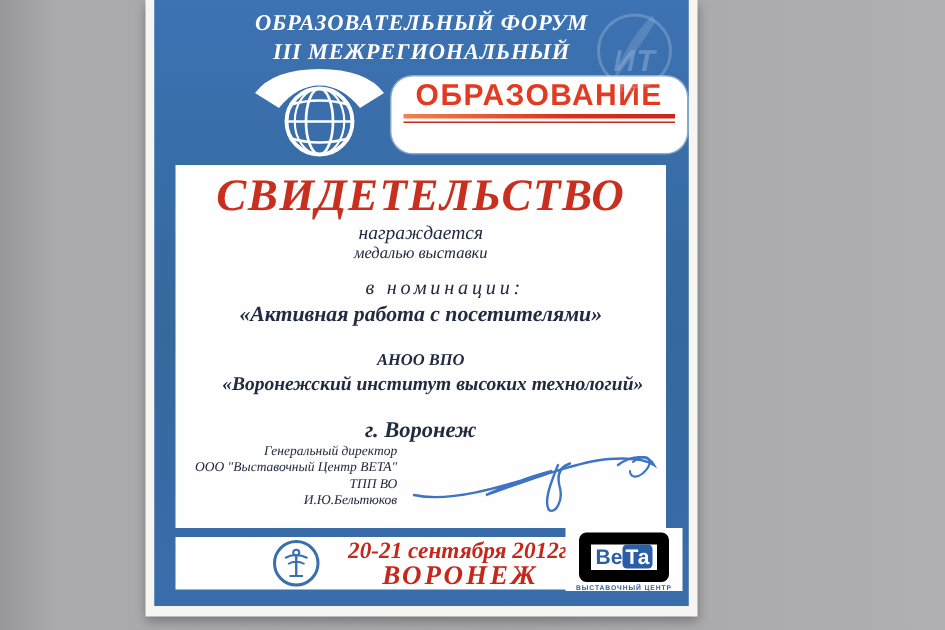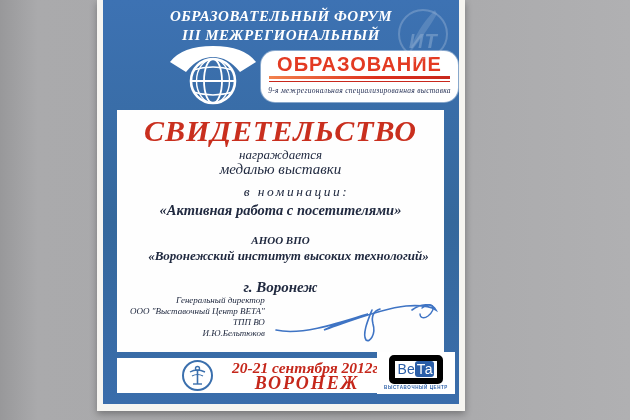--- a/index.html
+++ b/index.html
@@ -43,21 +43,21 @@
   }
   .panel{
     position:absolute;left:14px;top:110px;width:327px;height:242px;background:#fefefe;
     text-align:center;color:#212a40;
   }
   .title{
     margin-top:5px;font-style:italic;font-weight:700;font-size:30px;line-height:32px;
     color:#c92f1e;letter-spacing:1px;
   }
   .t-line{font-style:italic;font-size:13px;line-height:15px;}
-  .t-medal{font-size:15px;}
+  .t-medal{font-size:11px;}
   .t-nomlabel{margin-top:7px;font-size:13.5px;letter-spacing:2.5px;padding-left:32px;}
   .t-nomination{margin-top:4px;font-size:14.5px;font-weight:600;}
   .t-org{margin-top:15px;font-size:11px;font-weight:600;}
   .t-orgname{font-size:13px;font-weight:600;margin-left:16px;}
   .t-city{margin-top:17px;font-size:15px;font-weight:600;}
   .sig-block{
     position:absolute;left:13px;bottom:13px;text-align:right;
     font-style:italic;font-weight:400;font-size:9px;line-height:11px;color:#212a40;
   }
   .sig-svg{position:absolute;right:2px;bottom:8px;}
@@ -69,22 +69,22 @@
     position:absolute;left:110px;top:1px;width:160px;text-align:center;
     font-style:italic;font-weight:700;color:#c5271b;
   }
   .dates-line{font-size:15.5px;line-height:17px;}
   .dates-city{font-size:18px;line-height:15px;letter-spacing:2px;}
   .veta{
     position:absolute;right:4px;top:352px;width:78px;height:42px;background:#ffffff;
     text-align:center;z-index:3;
   }
   .veta-frame{
-    display:inline-block;margin-top:3px;border:6px solid #000000;border-radius:5px;
-    padding:0 3px;font-family:"Liberation Sans",sans-serif;font-weight:400;font-size:14px;line-height:17px;
+    display:inline-block;margin-top:3px;border:8px solid #000000;border-radius:5px;
+    padding:0 3px;font-family:"Liberation Sans",sans-serif;font-weight:700;font-size:14px;line-height:17px;
   }
   .veta-p1{color:#2a5ea8;}
   .veta-p2{background:#2a5ea8;color:#ffffff;border-radius:3px;padding:0 2px;}
   .veta-sub{
     font-family:"Liberation Sans",sans-serif;font-weight:700;font-size:4.5px;color:#2a5ea8;
     letter-spacing:.6px;margin-top:1px;
   }
 </style>
 </head>
 <body>
@@ -113,21 +113,20 @@
       <ellipse cx="47" cy="37" rx="16.5" ry="22" fill="none" stroke="#ffffff" stroke-width="1.4"></ellipse>
       <line x1="25" y1="37" x2="69" y2="37" stroke="#ffffff" stroke-width="1.8"></line>
       <path d="M27 26 Q47 20 67 26" fill="none" stroke="#ffffff" stroke-width="1.6"></path>
       <path d="M27 48 Q47 54 67 48" fill="none" stroke="#ffffff" stroke-width="1.6"></path>
     </svg>
 
     <div class="expo-box">
       <div class="expo-title">ОБРАЗОВАНИЕ</div>
       <div class="expo-rule1"></div>
       <div class="expo-rule2"></div>
-      <div class="expo-tagline">9-я межрегиональная специализированная выставка</div>
     </div>
 
     <div class="panel">
       <div class="title">СВИДЕТЕЛЬСТВО</div>
       <div class="t-line">награждается</div>
       <div class="t-line t-medal">медалью выставки</div>
       <div class="t-line t-nomlabel">в номинации:</div>
       <div class="t-line t-nomination">«Активная работа с посетителями»</div>
       <div class="t-line t-org">АНОО ВПО</div>
       <div class="t-line t-orgname">«Воронежский институт высоких технологий»</div>

